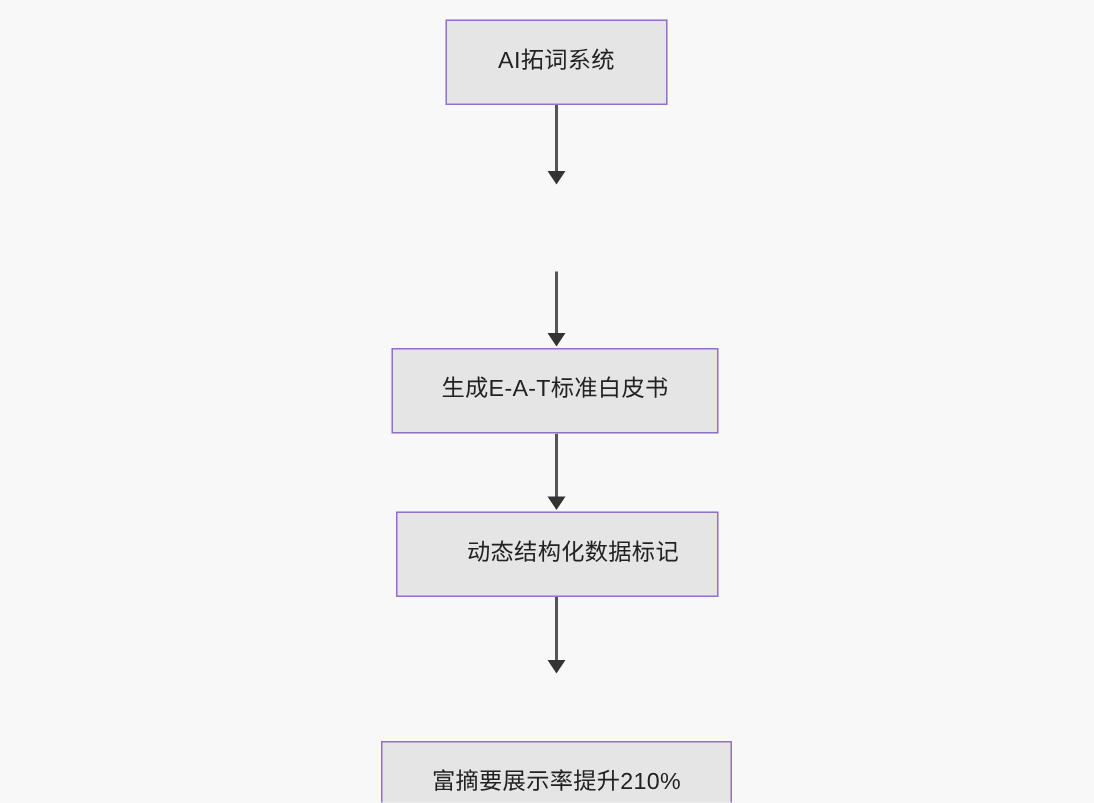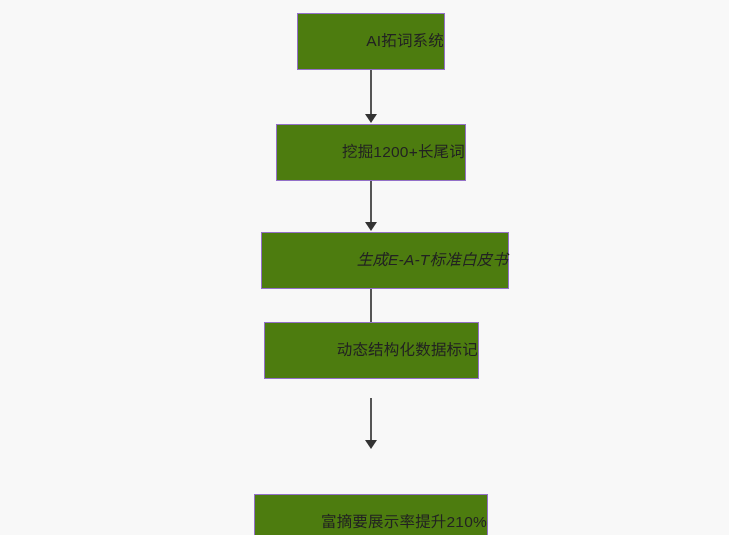--- a/index.html
+++ b/index.html
@@ -18,42 +18,42 @@
   #flowchart {
     position: relative;
     width: 729px;
     height: 535px;
   }
 
   
   .node {
     position: absolute;
     box-sizing: border-box;
-    background: #4d7c0f;
+    background: #e5e5e5;
     border: 1.5px solid #9370c8;
     border-radius: 0;
     display: flex;
     align-items: center;
-    justify-content: flex-end;
+    justify-content: center;
     z-index: 2;
   }
   .node-label {
     color: #222222;
     font-size: 15.5px;
     line-height: 1.2;
     letter-spacing: 0.2px;
     white-space: nowrap;
     text-align: center;
   }
 
   
   #node-1 { left: 297px; top: 13px;  width: 148px; height: 57px; }
   #node-2 { left: 276px; top: 124px; width: 190px; height: 57px; }
-  #node-3 { left: 261px; top: 232px; width: 248px; height: 57px; font-style: italic; }
-  #node-4 { left: 264px; top: 322px; width: 215px; height: 57px; padding-left: 21px; }
+  #node-3 { left: 261px; top: 232px; width: 218px; height: 57px; }
+  #node-4 { left: 264px; top: 341px; width: 215px; height: 57px; padding-left: 21px; }
   #node-5 { left: 254px; top: 450px; width: 234px; height: 57px; margin-top: 44px; }
 
   
   .connector {
     position: absolute;
     left: 370px;
     width: 2px;
     background: #555555;
     z-index: 1;
   }
@@ -86,23 +86,20 @@
 
 <div id="flowchart">
 
   <div class="node" id="node-1">
     <span class="node-label">AI拓词系统</span>
   </div>
 
   <div class="connector" id="connector-1"></div>
   <div class="arrowhead" id="arrow-1"></div>
 
-  <div class="node" id="node-2">
-    <span class="node-label">挖掘1200+长尾词</span>
-  </div>
 
   <div class="connector" id="connector-2"></div>
   <div class="arrowhead" id="arrow-2"></div>
 
   <div class="node" id="node-3">
     <span class="node-label">生成E-A-T标准白皮书</span>
   </div>
 
   <div class="connector" id="connector-3"></div>
   <div class="arrowhead" id="arrow-3"></div>

